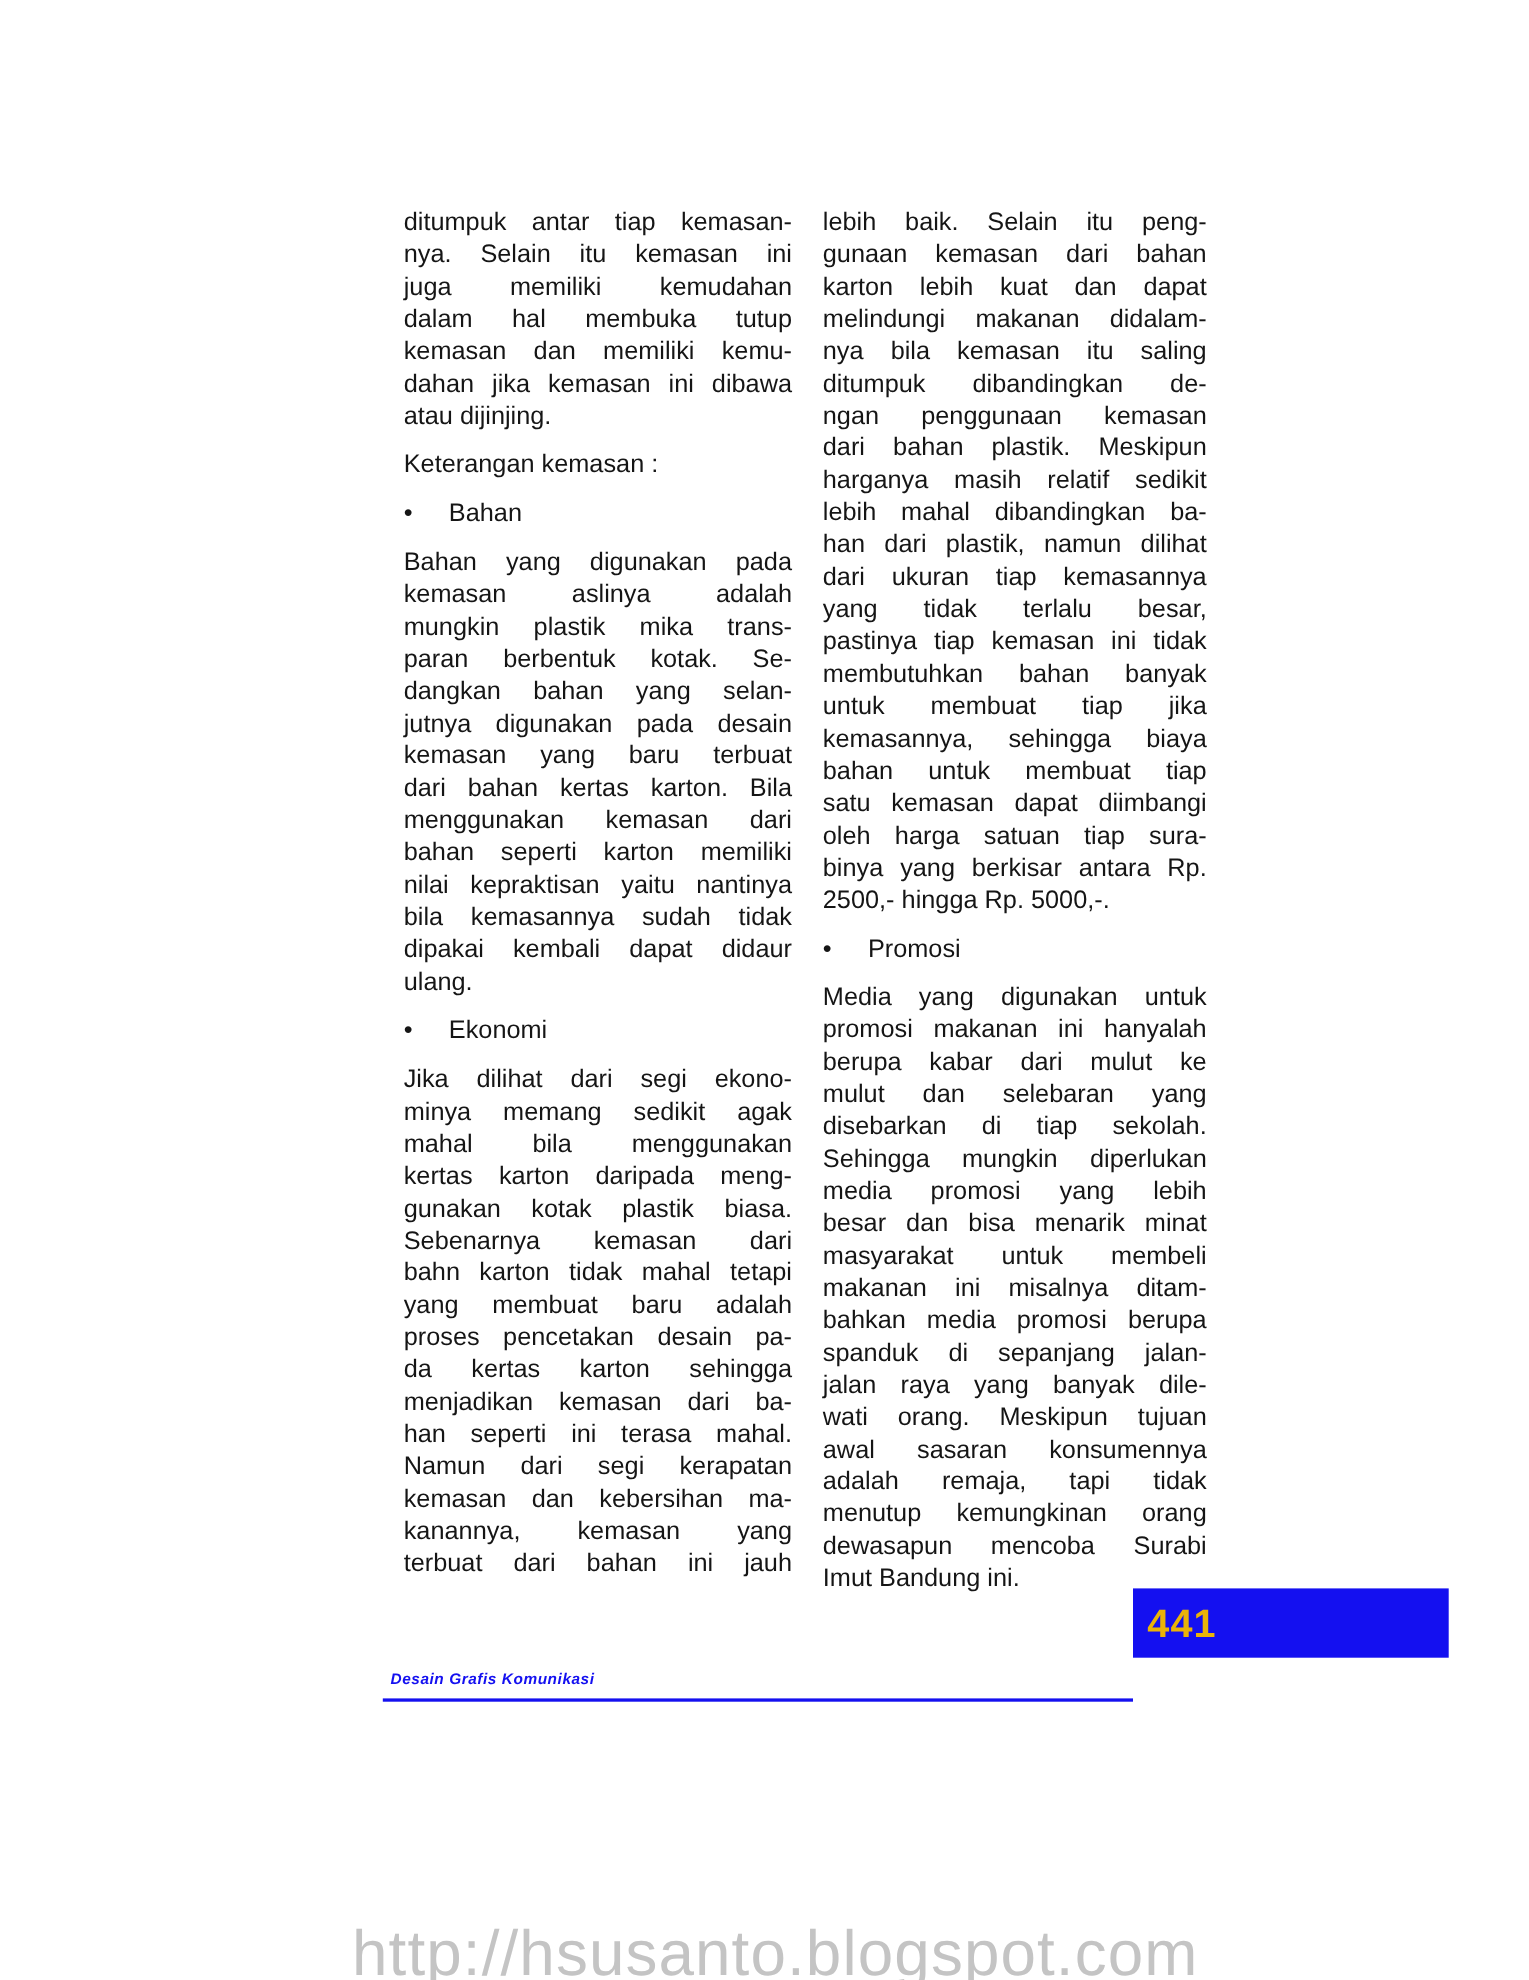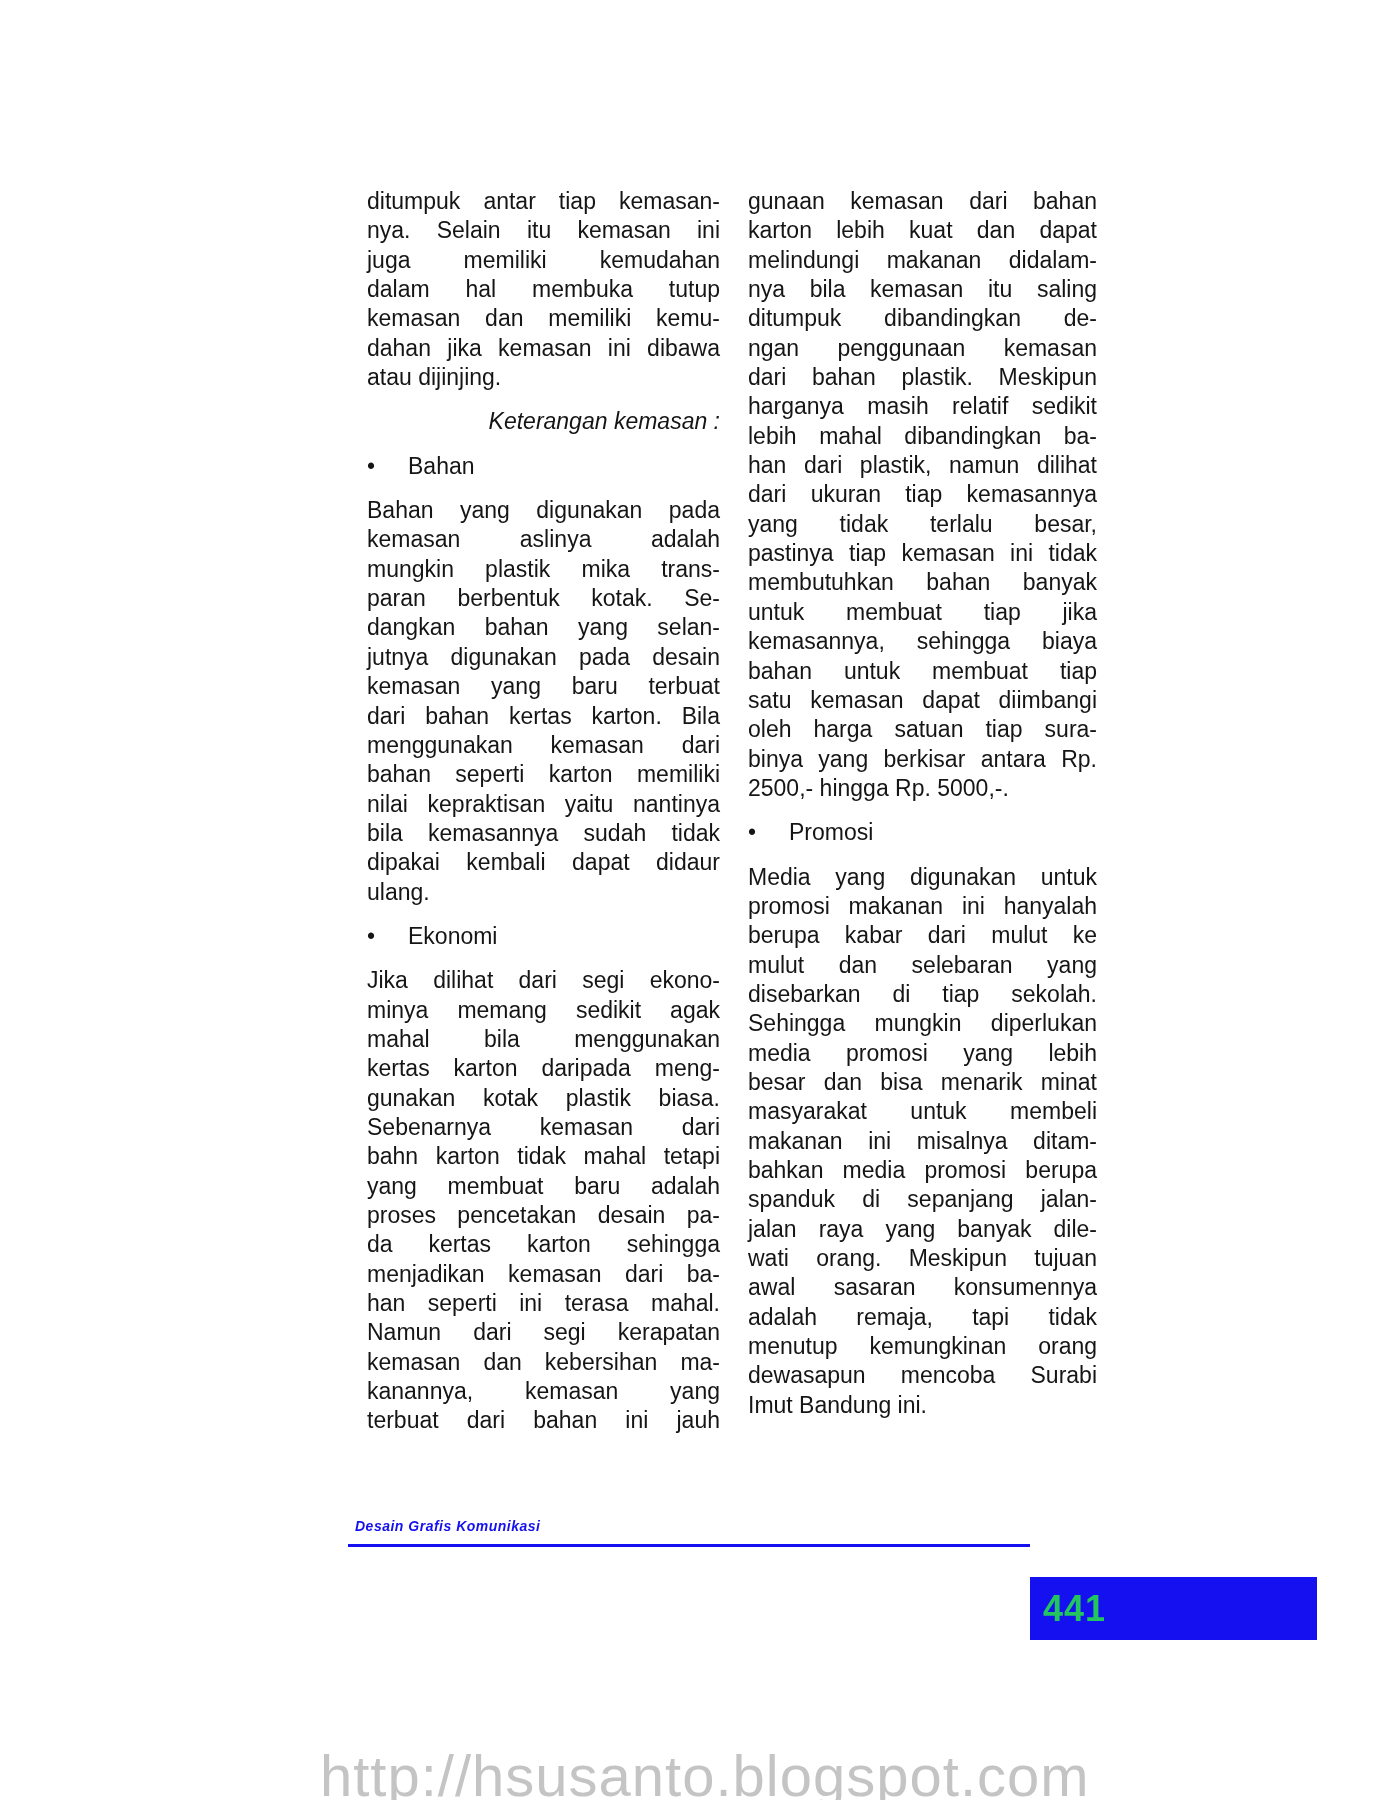--- a/index.html
+++ b/index.html
@@ -4,37 +4,37 @@
 <style>
   html,body { margin:0; padding:0; background:#ffffff; }
   .page {
     position:relative; width:1350px; height:1800px; background:#ffffff;
     overflow:hidden; font-family:"Liberation Sans", sans-serif; color:#151515;
   }
   .col { position:absolute; top:187px; font-size:23px; line-height:29.35px; }
   .col-left  { left:367px; width:353px; }
   .col-right { left:748px; width:349px; }
   .para   { margin:0 0 15px 0; }
-  .single { margin:0 0 15px 0; text-align:right;font-style:italic; }
+  .single { margin:0 0 15px 0; text-align:left; }
   .ln.just  { text-align:justify; text-align-last:justify; }
   .ln.plain { text-align:left; text-align-last:left; }
   .bullet { margin:0 0 15px 0; display:flex; align-items:baseline; }
   .bullet .dot { display:inline-block; width:41px; }
   .footer-title {
     position:absolute; left:355px; top:1518px; font-size:14px;
     font-style:italic; font-weight:bold; color:var(--accent,#1410f0);
     letter-spacing:0.5px; white-space:nowrap;
   }
   .footer-rule {
     position:absolute; left:348px; top:1544px; width:682px; height:3px;
     background:var(--accent,#1410f0);
   }
   .page-badge {
-    position:absolute; left:1030px; top:1577px; width:287px; height:63px;
-    background:var(--accent,#1410f0); color:#22c55e; box-sizing:border-box;
+    position:absolute; left:1030px; top:1444px; width:287px; height:63px;
+    background:var(--accent,#1410f0); color:#eab308; box-sizing:border-box;
     display:flex; align-items:center; padding-left:13px;
     font-size:36px; font-weight:bold; letter-spacing:1px;
   }
   .watermark {
     position:absolute; left:320px; top:1747px; font-size:58px; line-height:1;
     color:#c4c4c4; white-space:nowrap; letter-spacing:1px;
   }
 </style>
 </head>
 <body>
@@ -89,20 +89,21 @@
         <div class="ln just">menjadikan kemasan dari ba-</div>
         <div class="ln just">han seperti ini terasa mahal.</div>
         <div class="ln just">Namun dari segi kerapatan</div>
         <div class="ln just">kemasan dan kebersihan ma-</div>
         <div class="ln just">kanannya, kemasan yang</div>
         <div class="ln just">terbuat dari bahan ini jauh</div>
       </div>
     </div>
   <div class="col col-right" id="col-right">
       <div class="para">
+        <div class="ln just">lebih baik. Selain itu peng-</div>
         <div class="ln just">gunaan kemasan dari bahan</div>
         <div class="ln just">karton lebih kuat dan dapat</div>
         <div class="ln just">melindungi makanan didalam-</div>
         <div class="ln just">nya bila kemasan itu saling</div>
         <div class="ln just">ditumpuk dibandingkan de-</div>
         <div class="ln just">ngan penggunaan kemasan</div>
         <div class="ln just">dari bahan plastik. Meskipun</div>
         <div class="ln just">harganya masih relatif sedikit</div>
         <div class="ln just">lebih mahal dibandingkan ba-</div>
         <div class="ln just">han dari plastik, namun dilihat</div>

